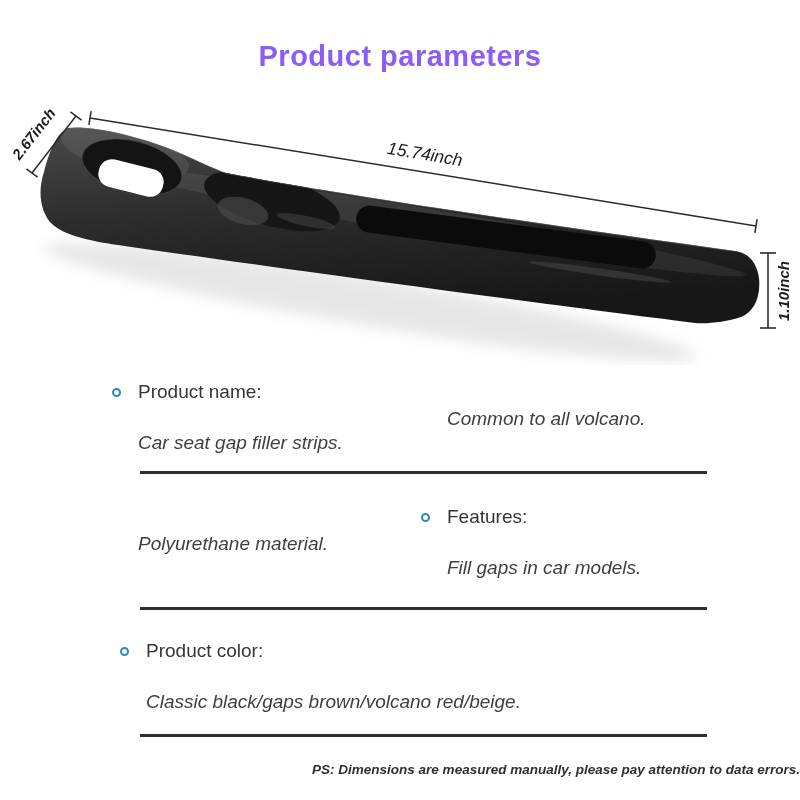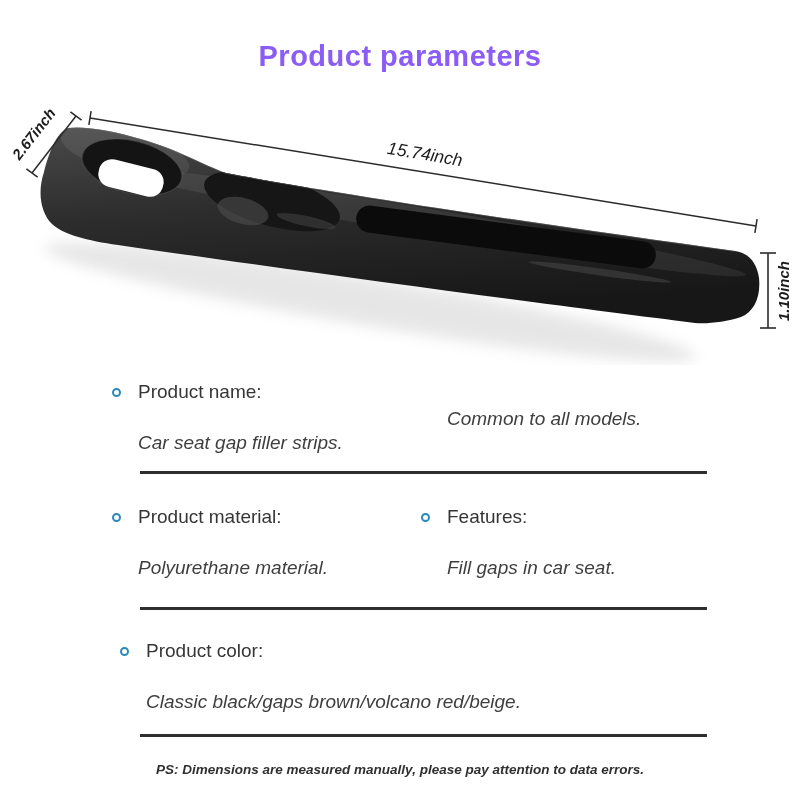--- a/index.html
+++ b/index.html
@@ -26,21 +26,21 @@
   .param-label{font-size:19px;color:#363636;white-space:nowrap;}
   .param-value{
     margin-top:28px;padding-left:26px;font-size:19px;font-style:italic;
     color:#3f3f3f;white-space:nowrap;
   }
   .divider{position:absolute;left:140px;width:567px;height:3px;background:#2e2e2e;}
   .divider-1{top:471px;}
   .divider-2{top:607px;}
   .divider-3{top:734px;}
   .footer-note{
-    position:absolute;top:762px;left:0;width:800px;text-align:center;
+    position:absolute;top:762px;left:0;width:800px;text-align:right;
     font-size:13.5px;font-style:italic;font-weight:600;color:#303030;
   }
 </style>
 </head>
 <body>
 
 <div class="figure-wrap">
   <svg width="800" height="365" viewBox="0 0 800 365">
     <defs>
       <linearGradient id="bodyGrad" x1="0" y1="0" x2="0.25" y2="1">
@@ -128,39 +128,35 @@
 
   <div class="param" style="left:112px;top:380px;">
     <div class="param-label-row">
       <span class="bullet"></span>
       <span class="param-label">Product name:</span>
     </div>
     <div class="param-value">Car seat gap filler strips.</div>
   </div>
 
   <div class="param" style="left:421px;top:380px;">
-    <div class="param-value">Common to all models.</div>
+    <div class="param-value">Common to all volcano.</div>
   </div>
 
   <div class="divider divider-1"></div>
 
   <div class="param" style="left:112px;top:505px;">
-    <div class="param-label-row">
-      <span class="bullet"></span>
-      <span class="param-label">Product material:</span>
-    </div>
     <div class="param-value">Polyurethane material.</div>
   </div>
 
   <div class="param" style="left:421px;top:505px;">
     <div class="param-label-row">
       <span class="bullet"></span>
       <span class="param-label">Features:</span>
     </div>
-    <div class="param-value">Fill gaps in car seat.</div>
+    <div class="param-value">Fill gaps in car models.</div>
   </div>
 
   <div class="divider divider-2"></div>
 
   <div class="param" style="left:120px;top:639px;width:560px;">
     <div class="param-label-row">
       <span class="bullet"></span>
       <span class="param-label">Product color:</span>
     </div>
     <div class="param-value">Classic black/gaps brown/volcano red/beige.</div>

